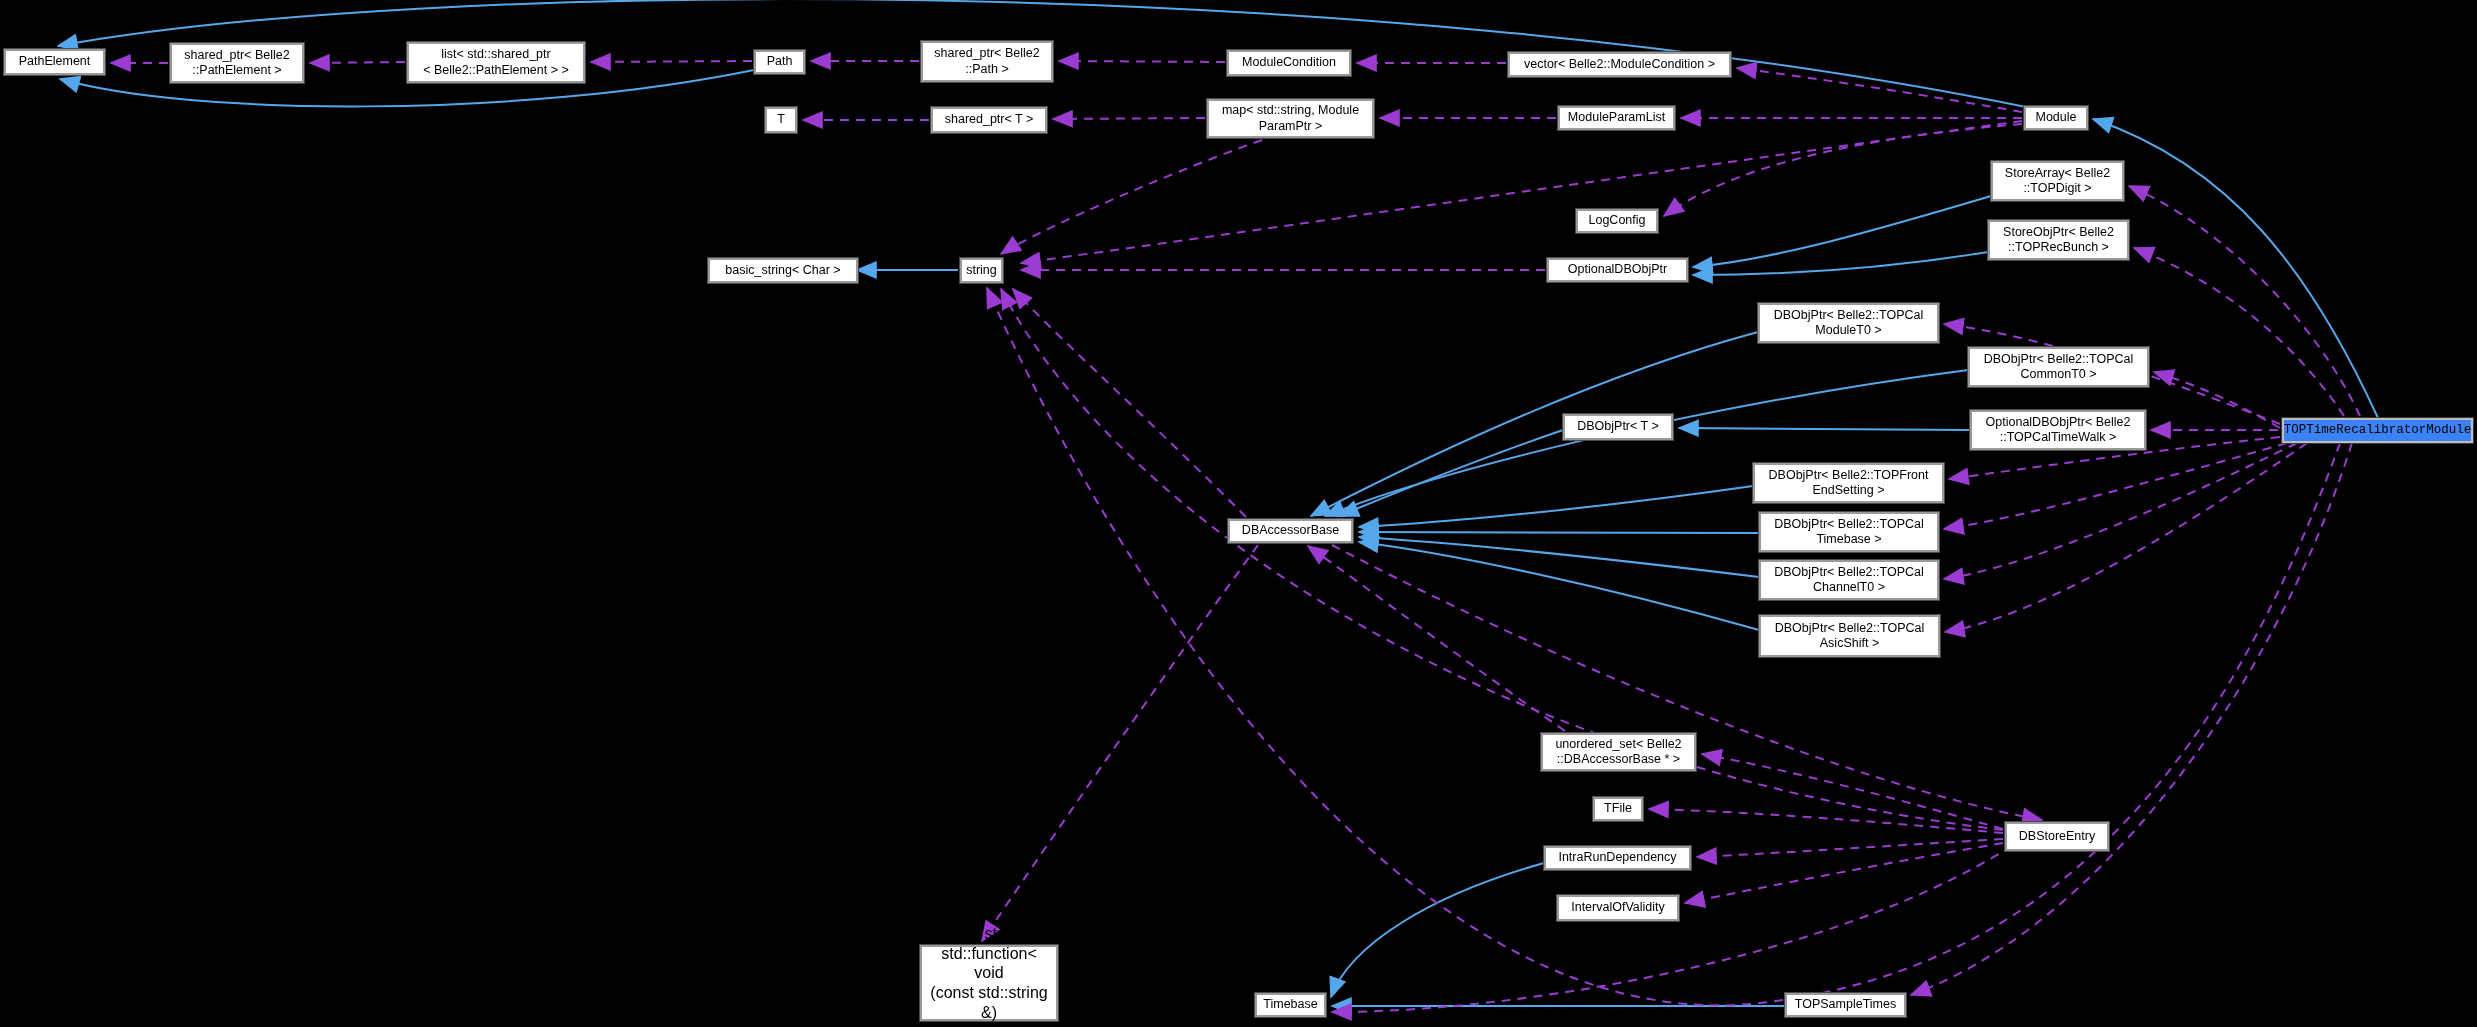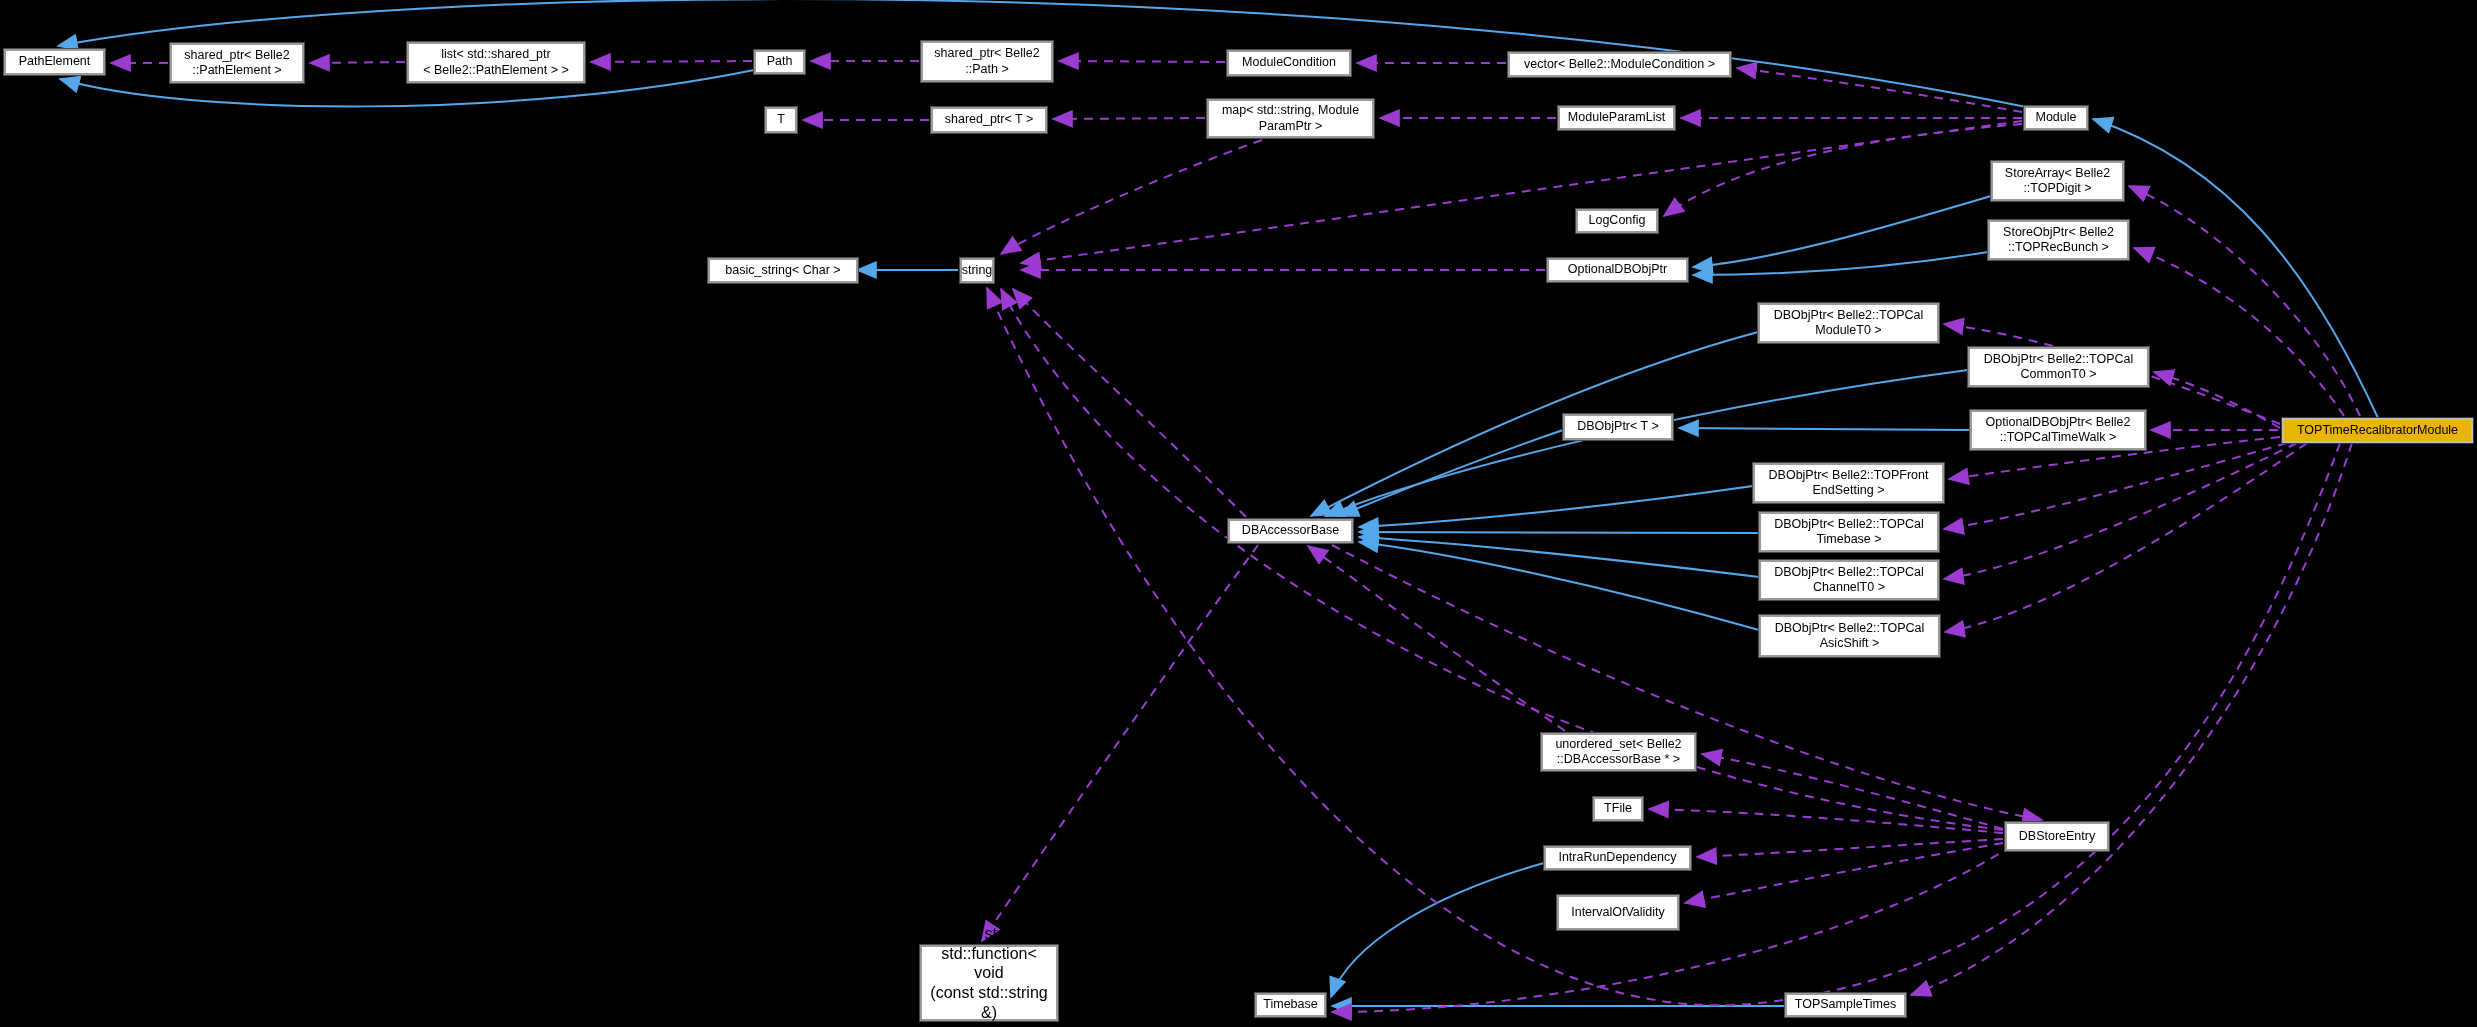--- a/index.html
+++ b/index.html
@@ -5,21 +5,21 @@
   html,body{margin:0;padding:0;background:#000;}
   #canvas{position:relative;width:2477px;height:1027px;background:#000;overflow:hidden;
           font-family:"Liberation Sans","DejaVu Sans",sans-serif;}
   #edges{position:absolute;left:0;top:0;z-index:1;}
   .edge-blue{stroke:#55a7ec;stroke-width:2;fill:none;}
   .edge-purple{stroke:#9b3bd2;stroke-width:2;fill:none;stroke-dasharray:9 7;}
   .node{position:absolute;z-index:2;box-sizing:border-box;background:#ffffff;
         border:2px solid #9a9a9a;outline:1px solid #4a4a4a;color:#000;
         display:flex;align-items:center;justify-content:center;text-align:center;
         font-size:12.5px;line-height:1.22;white-space:pre-line;padding:1px 3px;}
-  .node-focus{background:#eab308;border-color:#bdbdbd;outline-color:#3a3a3a;}
+  .node-focus{background:#3b82f6;border-color:#bdbdbd;outline-color:#3a3a3a;font-family:Liberation Mono, monospace;}
 </style>
 </head>
 <body>
 
 <div id="canvas">
 
   <svg id="edges" width="2477" height="1027" viewBox="0 0 2477 1027">
     <defs>
       <marker id="arrow-blue" viewBox="0 0 12 10" refX="11" refY="5" markerWidth="11" markerHeight="9" orient="auto">
         <path d="M0,0 L12,5 L0,10 z" fill="#55a7ec"></path>
@@ -99,21 +99,21 @@
   <div class="node" style="left:1207px;top:99px;width:167px;height:39px">map&lt; std::string, Module
 ParamPtr &gt;</div>
   <div class="node" style="left:1558px;top:106px;width:117px;height:24px">ModuleParamList</div>
   <div class="node" style="left:2024px;top:106px;width:64px;height:24px">Module</div>
   <div class="node" style="left:1991px;top:161px;width:133px;height:40px">StoreArray&lt; Belle2
 ::TOPDigit &gt;</div>
   <div class="node" style="left:1576px;top:209px;width:82px;height:24px">LogConfig</div>
   <div class="node" style="left:1988px;top:220px;width:141px;height:40px">StoreObjPtr&lt; Belle2
 ::TOPRecBunch &gt;</div>
   <div class="node" style="left:708px;top:258px;width:150px;height:25px">basic_string&lt; Char &gt;</div>
-  <div class="node" style="left:960px;top:258px;width:34px;height:25px">string</div>
+  <div class="node" style="left:960px;top:258px;width:43px;height:25px">string</div>
   <div class="node" style="left:1547px;top:258px;width:141px;height:24px">OptionalDBObjPtr</div>
   <div class="node" style="left:1758px;top:303px;width:181px;height:40px">DBObjPtr&lt; Belle2::TOPCal
 ModuleT0 &gt;</div>
   <div class="node" style="left:1968px;top:347px;width:181px;height:40px">DBObjPtr&lt; Belle2::TOPCal
 CommonT0 &gt;</div>
   <div class="node" style="left:1563px;top:414px;width:110px;height:26px">DBObjPtr&lt; T &gt;</div>
   <div class="node" style="left:1970px;top:410px;width:176px;height:40px">OptionalDBObjPtr&lt; Belle2
 ::TOPCalTimeWalk &gt;</div>
   <div class="node node-focus" style="left:2282px;top:418px;width:191px;height:25px">TOPTimeRecalibratorModule</div>
   <div class="node" style="left:1753px;top:463px;width:191px;height:40px">DBObjPtr&lt; Belle2::TOPFront
@@ -123,21 +123,21 @@
   <div class="node" style="left:1759px;top:560px;width:180px;height:40px">DBObjPtr&lt; Belle2::TOPCal
 ChannelT0 &gt;</div>
   <div class="node" style="left:1759px;top:615px;width:181px;height:42px">DBObjPtr&lt; Belle2::TOPCal
 AsicShift &gt;</div>
   <div class="node" style="left:1228px;top:519px;width:125px;height:24px">DBAccessorBase</div>
   <div class="node" style="left:1541px;top:733px;width:155px;height:38px">unordered_set&lt; Belle2
 ::DBAccessorBase * &gt;</div>
   <div class="node" style="left:1593px;top:797px;width:50px;height:24px">TFile</div>
   <div class="node" style="left:2005px;top:822px;width:104px;height:29px">DBStoreEntry</div>
   <div class="node" style="left:1544px;top:846px;width:147px;height:24px">IntraRunDependency</div>
-  <div class="node" style="left:1557px;top:895px;width:122px;height:35px">IntervalOfValidity</div>
+  <div class="node" style="left:1557px;top:895px;width:122px;height:26px">IntervalOfValidity</div>
   <div class="node" style="left:920px;top:945px;width:138px;height:76px;font-size:16px">vector&lt; std::pair&lt;
 std::function&lt; void
 (const std::string &amp;)
 &gt;, bool &gt; &gt;</div>
   <div class="node" style="left:1255px;top:993px;width:71px;height:24px">Timebase</div>
   <div class="node" style="left:1785px;top:993px;width:121px;height:24px">TOPSampleTimes</div>
 
 </div>
 
 </body></html>

